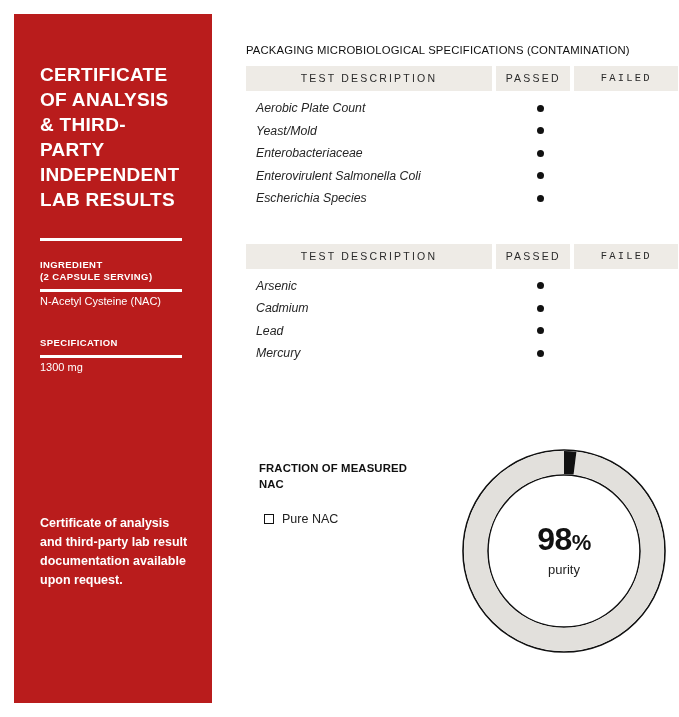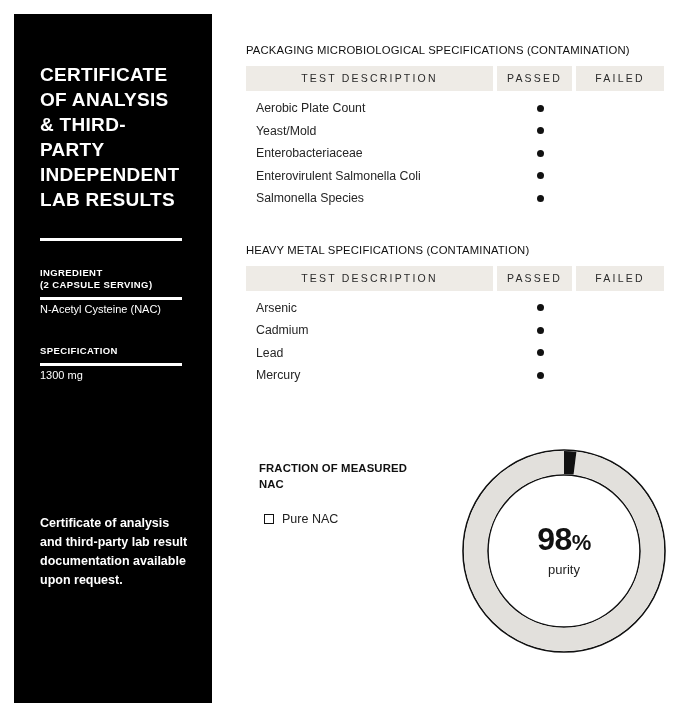--- a/index.html
+++ b/index.html
@@ -21,21 +21,21 @@
     background: #ffffff;
   }
 
   
   .sidebar {
     position: absolute;
     left: 14px;
     top: 14px;
     width: 198px;
     height: 689px;
-    background: #000000;
+    background: #b91c1c;
     box-sizing: border-box;
     padding: 32px 26px 4px 26px;
   }
   .sidebar-title {
     color: #ffffff;
     font-weight: bold;
     font-size: 19px;
     line-height: 25px;
     letter-spacing: 0.3px;
     margin: 16px 0 0 0;
@@ -46,21 +46,21 @@
     height: 3px;
     background: #ffffff;
     margin: 26px 0 0 0;
   }
   .sec-label {
     color: #ffffff;
     font-weight: bold;
     font-size: 9.5px;
     letter-spacing: 0.4px;
     line-height: 12px;
-    margin-top: 26px;
+    margin-top: 18px;
     white-space: pre-line;
   }
   .sec-underline {
     width: 142px;
     height: 3px;
     background: #ffffff;
     margin-top: 6px;
   }
   .sec-value {
     color: #ffffff;
@@ -108,21 +108,21 @@
     line-height: 25px;
     font-size: 10.5px;
     letter-spacing: 2.2px;
     font-weight: normal;
     color: #2a2a2a;
     text-align: center;
     box-sizing: border-box;
   }
   .th-desc { width: 247px; }
   .th-pass { width: 75px; }
-  .th-fail { width: 88px; }
+  .th-fail { width: 104px; font-family: Liberation Mono, monospace; }
 
   .trow {
     display: flex;
     gap: 4px;
     align-items: center;
     height: 22.5px;
   }
   .td-desc {
     width: 247px;
     font-size: 12.3px;
@@ -138,21 +138,21 @@
     align-items: center;
   }
   .td-fail { width: 88px; }
   .dot {
     width: 7px;
     height: 7px;
     border-radius: 50%;
     background: #111111;
     display: block;
   }
-  .tbody { padding-top: 6px; }
+  .tbody { padding-top: 6px; font-style: italic; }
 
   .gap-1 { height: 34px; }
 
   
   .donut-section {
     position: absolute;
     left: 246px;
     top: 448px;
     width: 420px;
     height: 230px;
@@ -276,34 +276,33 @@
             <div class="td-fail"></div>
           </div>
           <div class="trow">
             <div class="td-desc">Enterovirulent Salmonella Coli</div>
             <div class="td-pass">
                 <span class="dot"></span>
               </div>
             <div class="td-fail"></div>
           </div>
           <div class="trow">
-            <div class="td-desc">Salmonella Species</div>
+            <div class="td-desc">Escherichia Species</div>
             <div class="td-pass">
                 <span class="dot"></span>
               </div>
             <div class="td-fail"></div>
           </div>
         </div>
       </div>
     </div>
 
     <div class="gap-1"></div>
 
     <div>
-      <div class="section-heading">HEAVY METAL SPECIFICATIONS (CONTAMINATION)</div>
       <div class="table">
         <div class="thead">
           <div class="th th-desc">TEST DESCRIPTION</div>
           <div class="th th-pass">PASSED</div>
           <div class="th th-fail">FAILED</div>
         </div>
         <div class="tbody">
           <div class="trow">
             <div class="td-desc">Arsenic</div>
             <div class="td-pass">

